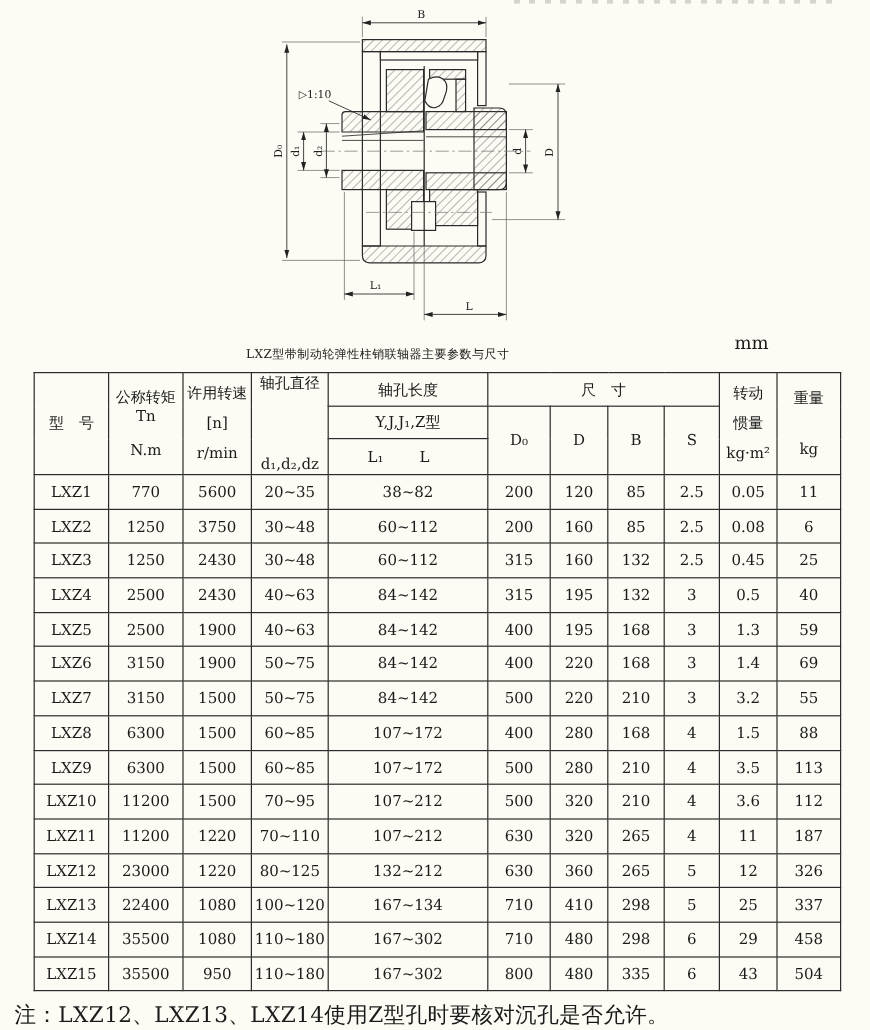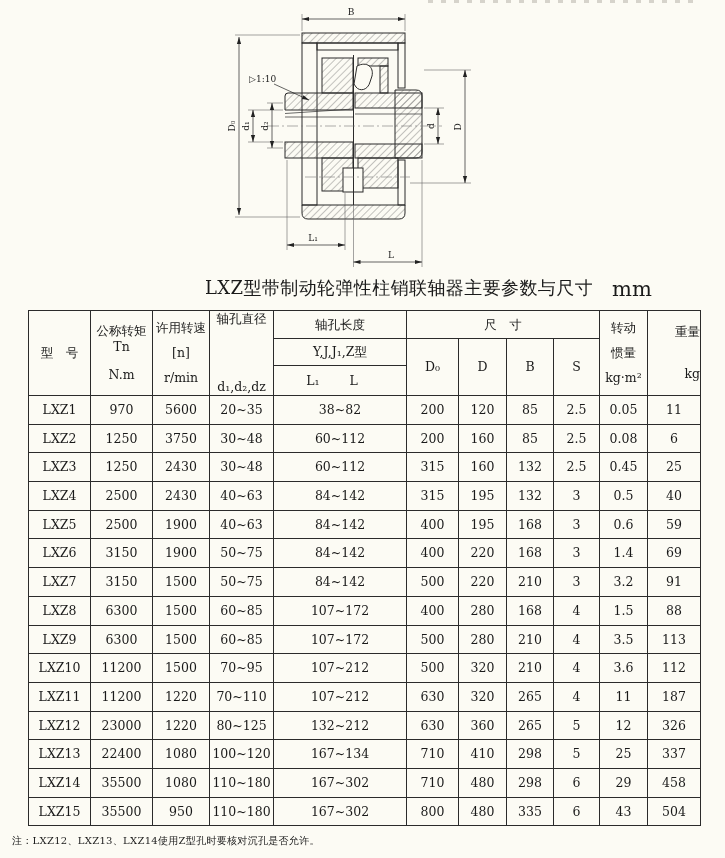--- a/index.html
+++ b/index.html
@@ -10,42 +10,42 @@
   }
   
   .artifact{
     position:absolute;top:0;left:428px;width:272px;height:3px;
     background:repeating-linear-gradient(90deg,#b7b3aa 0 5px,transparent 5px 13px);
     opacity:.55;
   }
   .drawing{position:absolute;left:210px;top:0;}
   .titlebar{position:absolute;left:0;top:276px;width:725px;height:22px;}
   .doc-title{
-    position:absolute;left:205px;top:0;
-    font-size:18px;letter-spacing:.4px;white-space:nowrap;
-  }
-  .unit{position:absolute;left:612px;top:1px;font-size:21px;}
+    position:absolute;left:205px;top:12px;
+    font-size:10px;letter-spacing:.4px;white-space:nowrap;
+  }
+  .unit{position:absolute;left:612px;top:1px;font-size:15px;}
   table.params{
     position:absolute;left:28px;top:310px;width:672px;
     border-collapse:collapse;table-layout:fixed;
     font-size:12.5px;
   }
   table.params th,table.params td{
     border:1px solid #2b2b2b;text-align:center;vertical-align:middle;
     padding:0;font-weight:normal;line-height:1.25;
   }
   table.params{border:1.4px solid #222;}
   thead tr.r1 th{height:27px;}
   thead tr.r2 th{height:26px;}
   thead tr.r3 th{height:29px;}
   tbody td{height:27.7px;}
   .hsplit{display:flex;flex-direction:column;justify-content:space-evenly;height:100%;}
   .l1l{display:flex;justify-content:center;gap:30px;transform:translateX(-8px);}
   .note{
-    position:absolute;left:12px;top:834px;font-size:10px;letter-spacing:.3px;
+    position:absolute;left:12px;top:834px;font-size:18px;letter-spacing:.3px;
     white-space:nowrap;
   }
   svg text{font-family:"DejaVu Serif","Liberation Serif",serif;font-size:9px;fill:#222;}
 </style>
 </head>
 <body>
 
 <div class="artifact"></div>
 
 <svg class="drawing" width="280" height="272" viewBox="0 0 280 272">
@@ -179,21 +179,21 @@
       <th>轴孔长度</th>
       <th colspan="4">尺　寸</th>
       <th rowspan="3">
         <div class="hsplit">
           <div>转动</div>
           <div>惯量</div>
           <div>kg·m²</div>
         </div>
       </th>
       <th rowspan="3">
-        <div class="hsplit" style="justify-content:space-around;text-align:right;">
+        <div class="hsplit" style="justify-content:space-around;">
           <div>重量</div>
           <div>kg</div>
         </div>
       </th>
     </tr>
     <tr class="r2">
       <th>Y,J,J₁,Z型</th>
       <th rowspan="2">D₀</th>
       <th rowspan="2">D</th>
       <th rowspan="2">B</th>
@@ -204,21 +204,21 @@
         <div class="l1l">
           <span>L₁</span>
           <span>L</span>
         </div>
       </th>
     </tr>
   </thead>
   <tbody>
       <tr>
         <td>LXZ1</td>
-        <td>970</td>
+        <td>770</td>
         <td>5600</td>
         <td>20~35</td>
         <td>38~82</td>
         <td>200</td>
         <td>120</td>
         <td>85</td>
         <td>2.5</td>
         <td>0.05</td>
         <td>11</td>
       </tr>
@@ -264,21 +264,21 @@
       <tr>
         <td>LXZ5</td>
         <td>2500</td>
         <td>1900</td>
         <td>40~63</td>
         <td>84~142</td>
         <td>400</td>
         <td>195</td>
         <td>168</td>
         <td>3</td>
-        <td>0.6</td>
+        <td>1.3</td>
         <td>59</td>
       </tr>
       <tr>
         <td>LXZ6</td>
         <td>3150</td>
         <td>1900</td>
         <td>50~75</td>
         <td>84~142</td>
         <td>400</td>
         <td>220</td>
@@ -291,21 +291,21 @@
         <td>LXZ7</td>
         <td>3150</td>
         <td>1500</td>
         <td>50~75</td>
         <td>84~142</td>
         <td>500</td>
         <td>220</td>
         <td>210</td>
         <td>3</td>
         <td>3.2</td>
-        <td>91</td>
+        <td>55</td>
       </tr>
       <tr>
         <td>LXZ8</td>
         <td>6300</td>
         <td>1500</td>
         <td>60~85</td>
         <td>107~172</td>
         <td>400</td>
         <td>280</td>
         <td>168</td>

